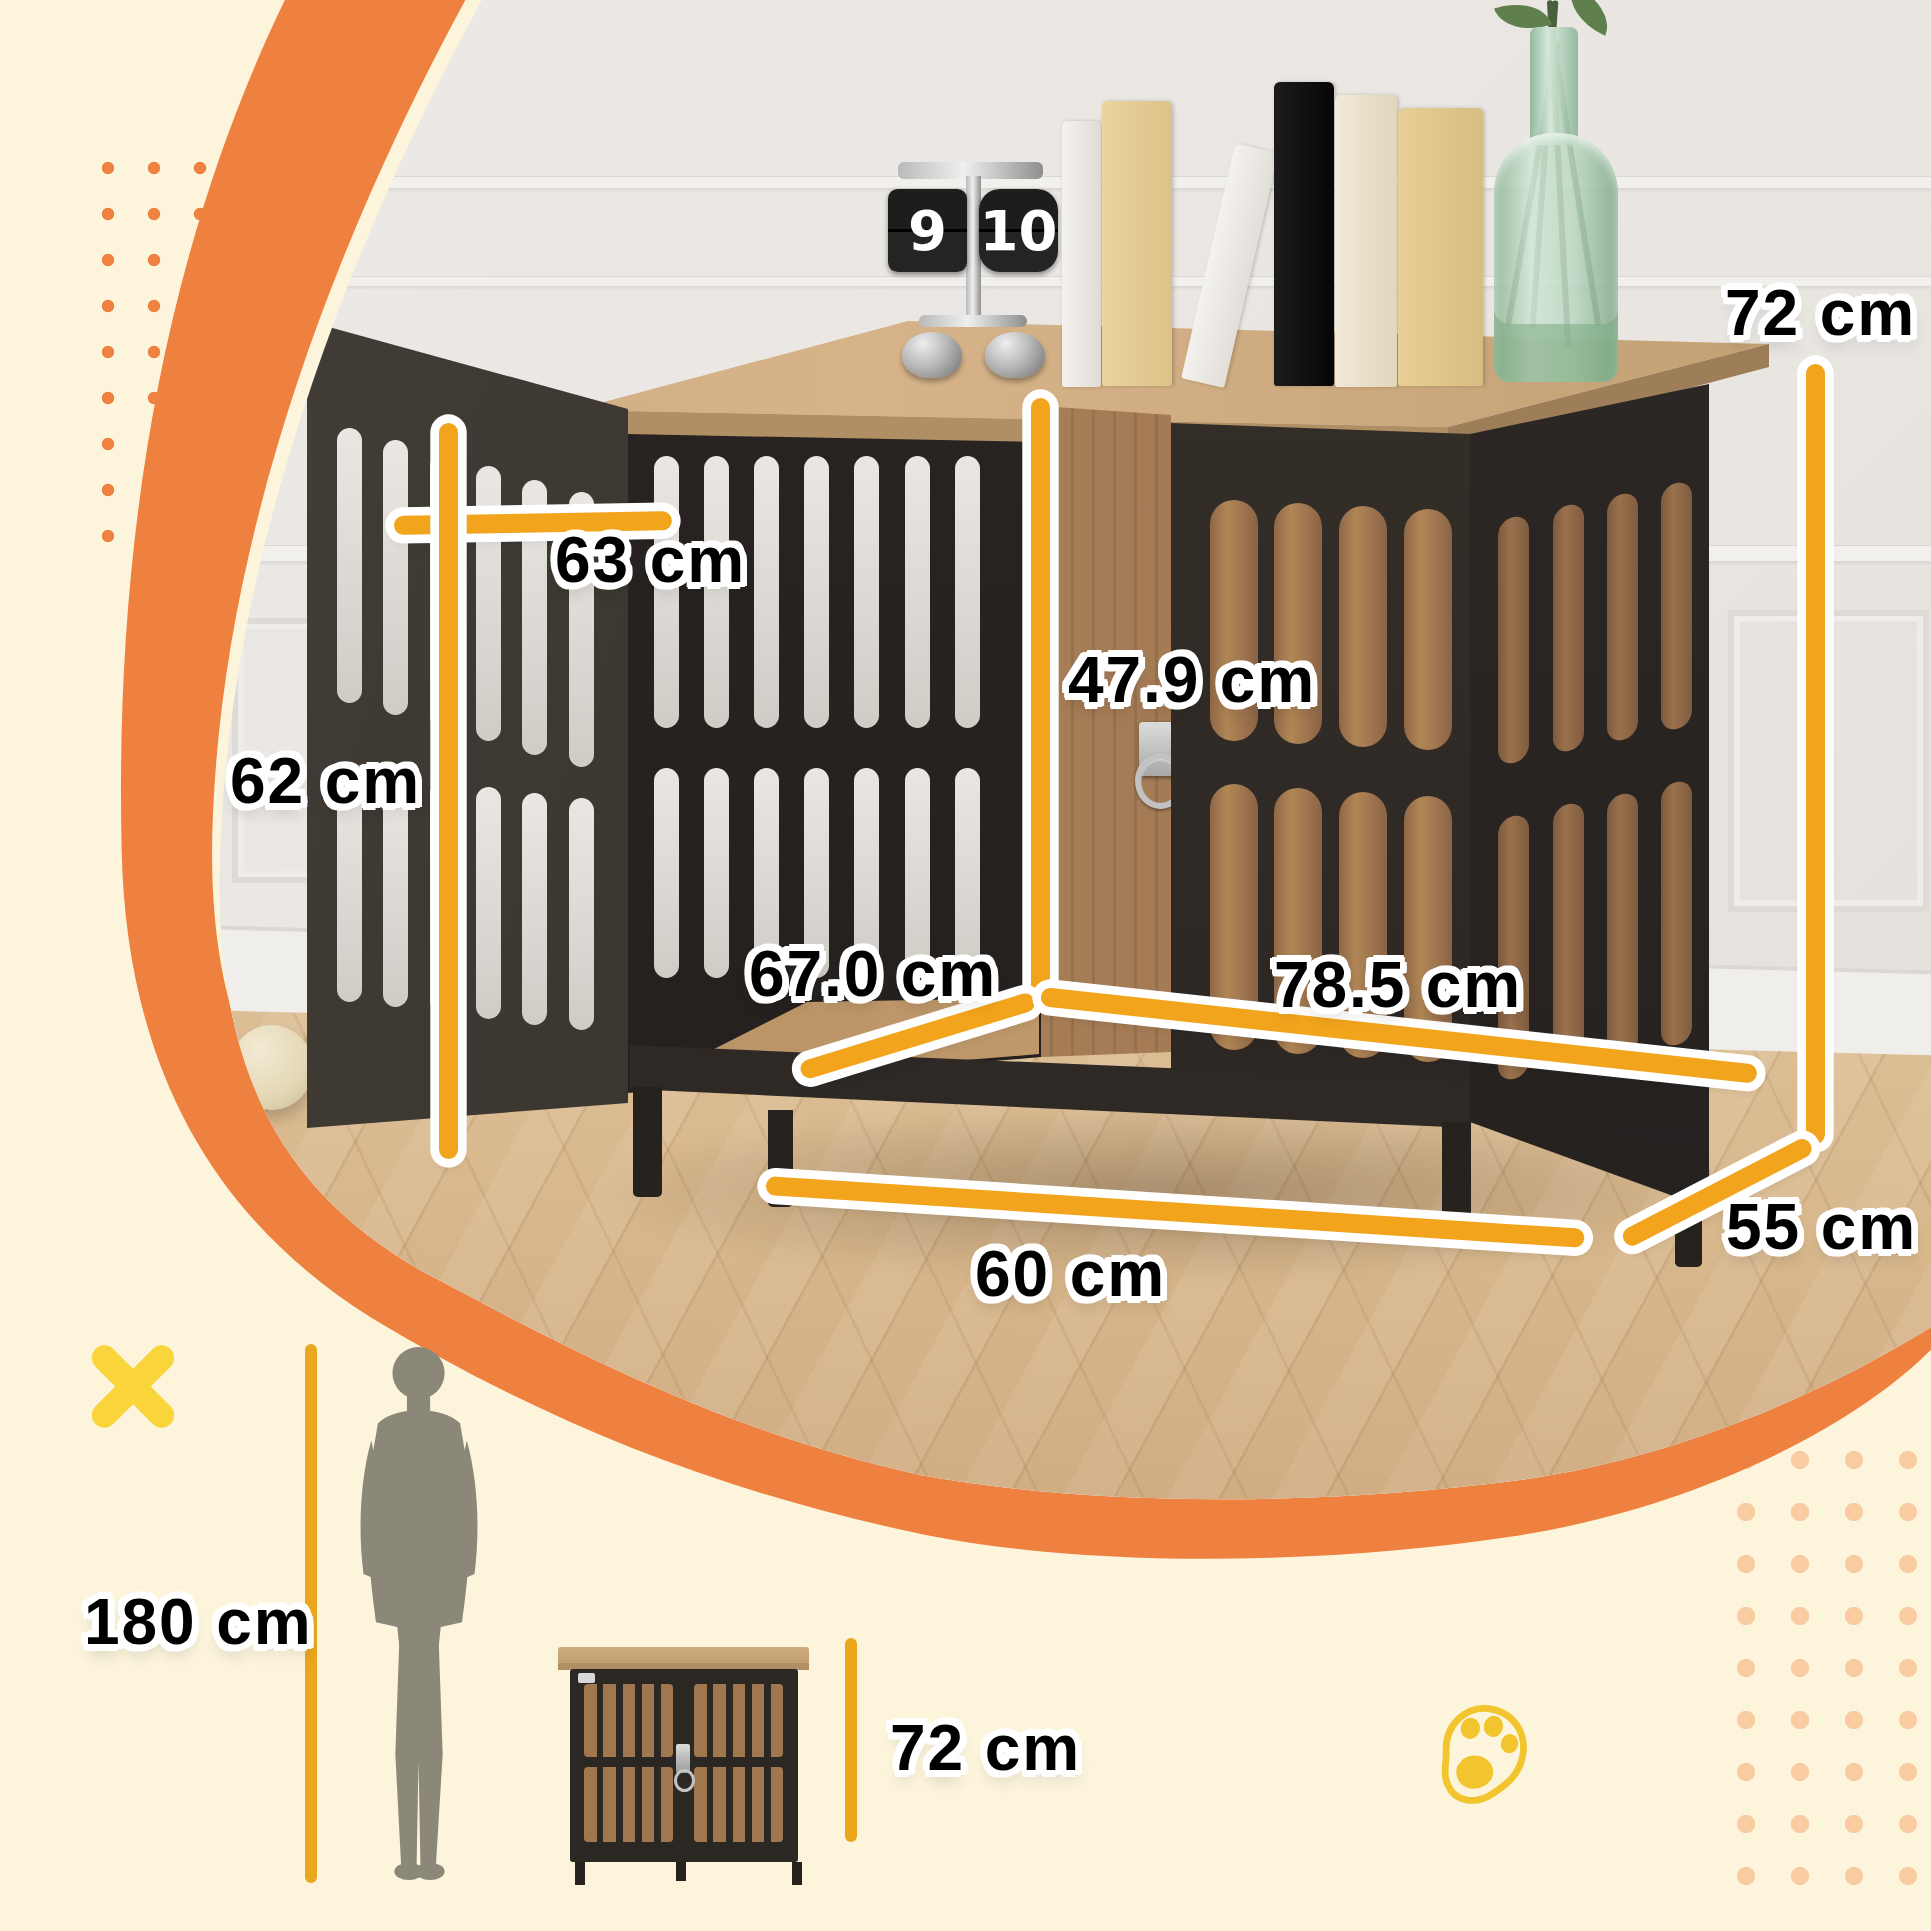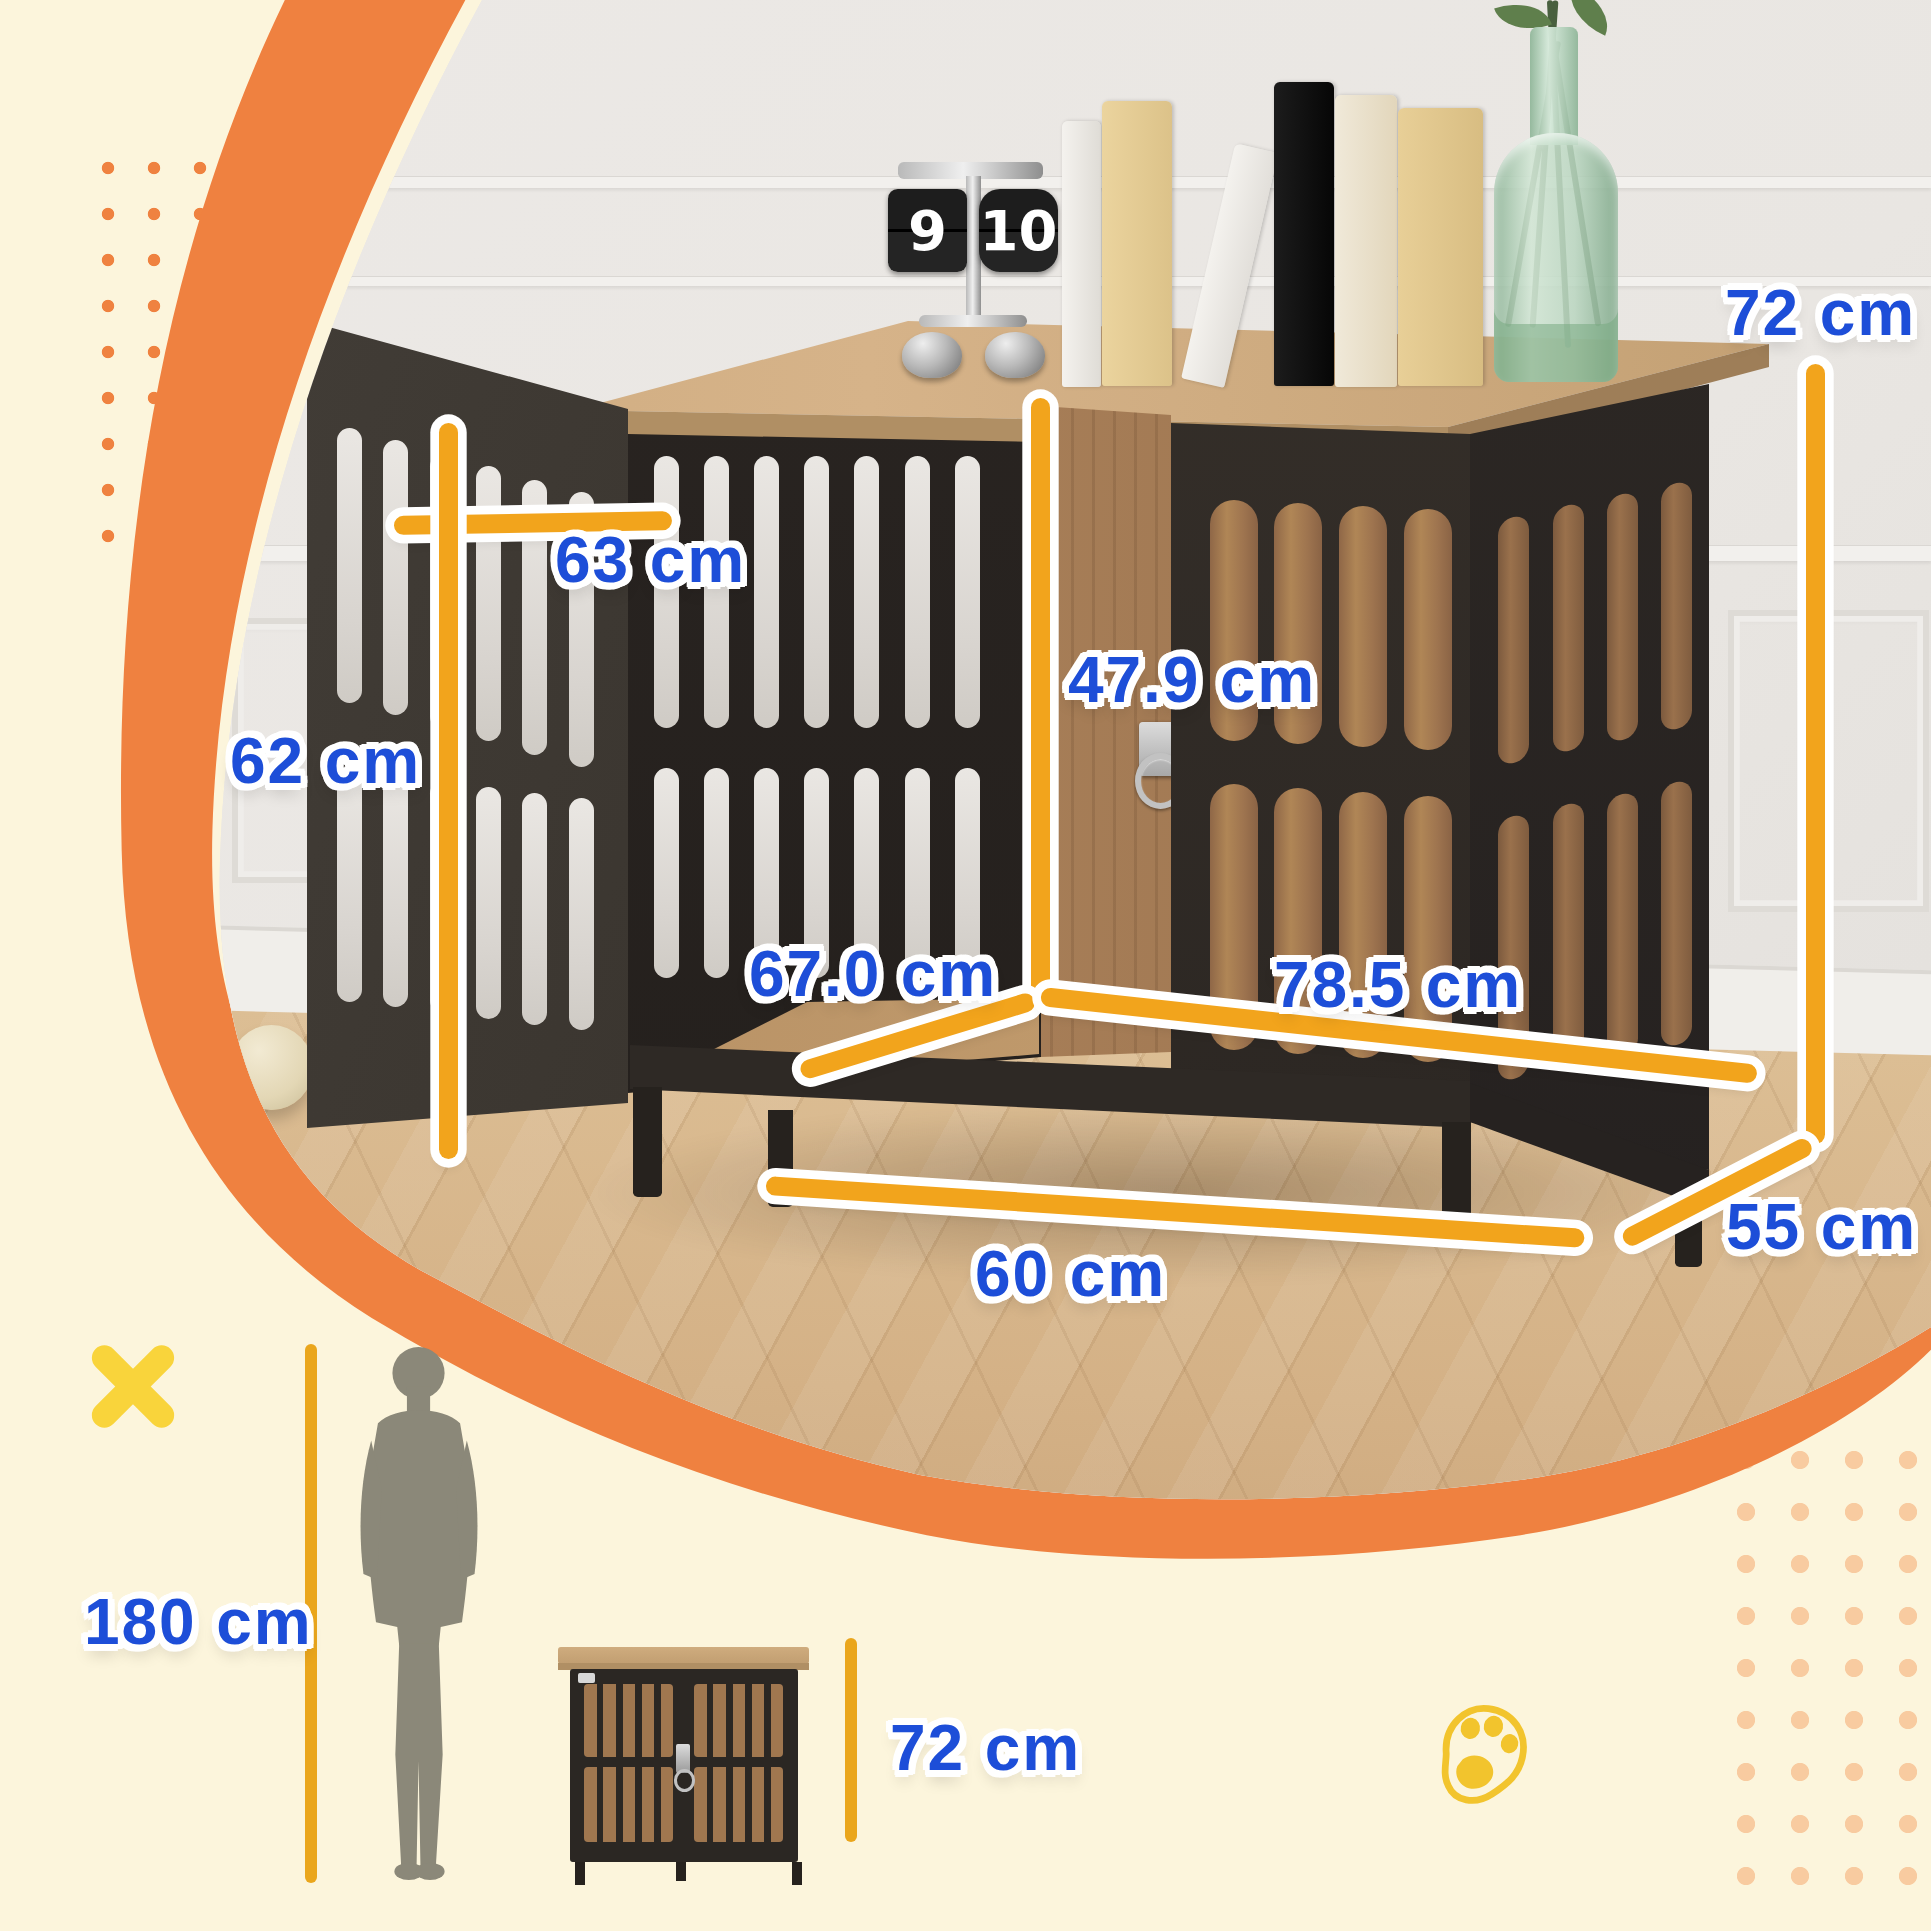--- a/index.html
+++ b/index.html
@@ -77,21 +77,21 @@
     border-radius:7.7px 7.7px 0 0;}
   .stem{position:absolute;width:5.8px;background:#49603F;border-radius:2.9px;}
   .leaf{position:absolute;width:50px;height:33px;background:#5F7F4C;border-radius:0 100% 0 100%;}
 
   
   .anno{position:absolute;inset:0;z-index:5;pointer-events:none;}
   .dline{position:absolute;background:#F2A41C;border-radius:96px;
     box-shadow:0 0 0 8.7px #FFFFFF,0 7.7px 11.6px rgba(0,0,0,.12);}
   .pline{position:absolute;background:#EAA61C;border-radius:7.7px;}
   .dim{
-    position:absolute;white-space:nowrap;color:#1d4ed8;
+    position:absolute;white-space:nowrap;color:#000000;
     font:700 64px/54px "Liberation Sans", sans-serif;letter-spacing:1.9px;
     text-shadow:
       -6.8px 0 0 #FFF,6.8px 0 0 #FFF,0 -6.8px 0 #FFF,0 6.8px 0 #FFF,
       -4.8px -4.8px 0 #FFF,4.8px -4.8px 0 #FFF,-4.8px 4.8px 0 #FFF,4.8px 4.8px 0 #FFF,
       -6.8px -3.9px 0 #FFF,6.8px 3.9px 0 #FFF,-3.9px 6.8px 0 #FFF,3.9px -6.8px 0 #FFF,
       0 9.7px 15.4px rgba(0,0,0,.18);
   }
 
   
   .scale-group{position:absolute;inset:0;z-index:4;}
@@ -277,20 +277,20 @@
   <div class="dline" style="left:439px;top:423px;width:19.3px;height:736px;"></div>
   <div class="dline" style="left:1031px;top:398px;width:19.3px;height:599px;"></div>
   <div class="dline" style="left:801px;top:1062px;width:244px;height:19.3px;transform:rotate(-17deg);transform-origin:left center;"></div>
   <div class="dline" style="left:1041px;top:987px;width:720px;height:19.3px;transform:rotate(6.2deg);transform-origin:left center;"></div>
   <div class="dline" style="left:1806px;top:364px;width:19.3px;height:780px;"></div>
   <div class="dline" style="left:1624px;top:1231px;width:210px;height:19.3px;transform:rotate(-27.3deg);transform-origin:left center;"></div>
   <div class="dline" style="left:766px;top:1176px;width:820px;height:19.3px;transform:rotate(3.7deg);transform-origin:left center;"></div>
 
   <div class="dim" style="left:1725px;top:286px;">72 cm</div>
   <div class="dim" style="left:555px;top:533px;">63 cm</div>
-  <div class="dim" style="left:230px;top:734px;">62 cm</div>
+  <div class="dim" style="left:230px;top:754px;">62 cm</div>
   <div class="dim" style="left:1068px;top:653px;">47.9 cm</div>
   <div class="dim" style="left:749px;top:947px;">67.0 cm</div>
   <div class="dim" style="left:1274px;top:958px;">78.5 cm</div>
   <div class="dim" style="left:975px;top:1247px;">60 cm</div>
   <div class="dim" style="left:1726px;top:1200px;">55 cm</div>
 </div>
 
 
 </body></html>

